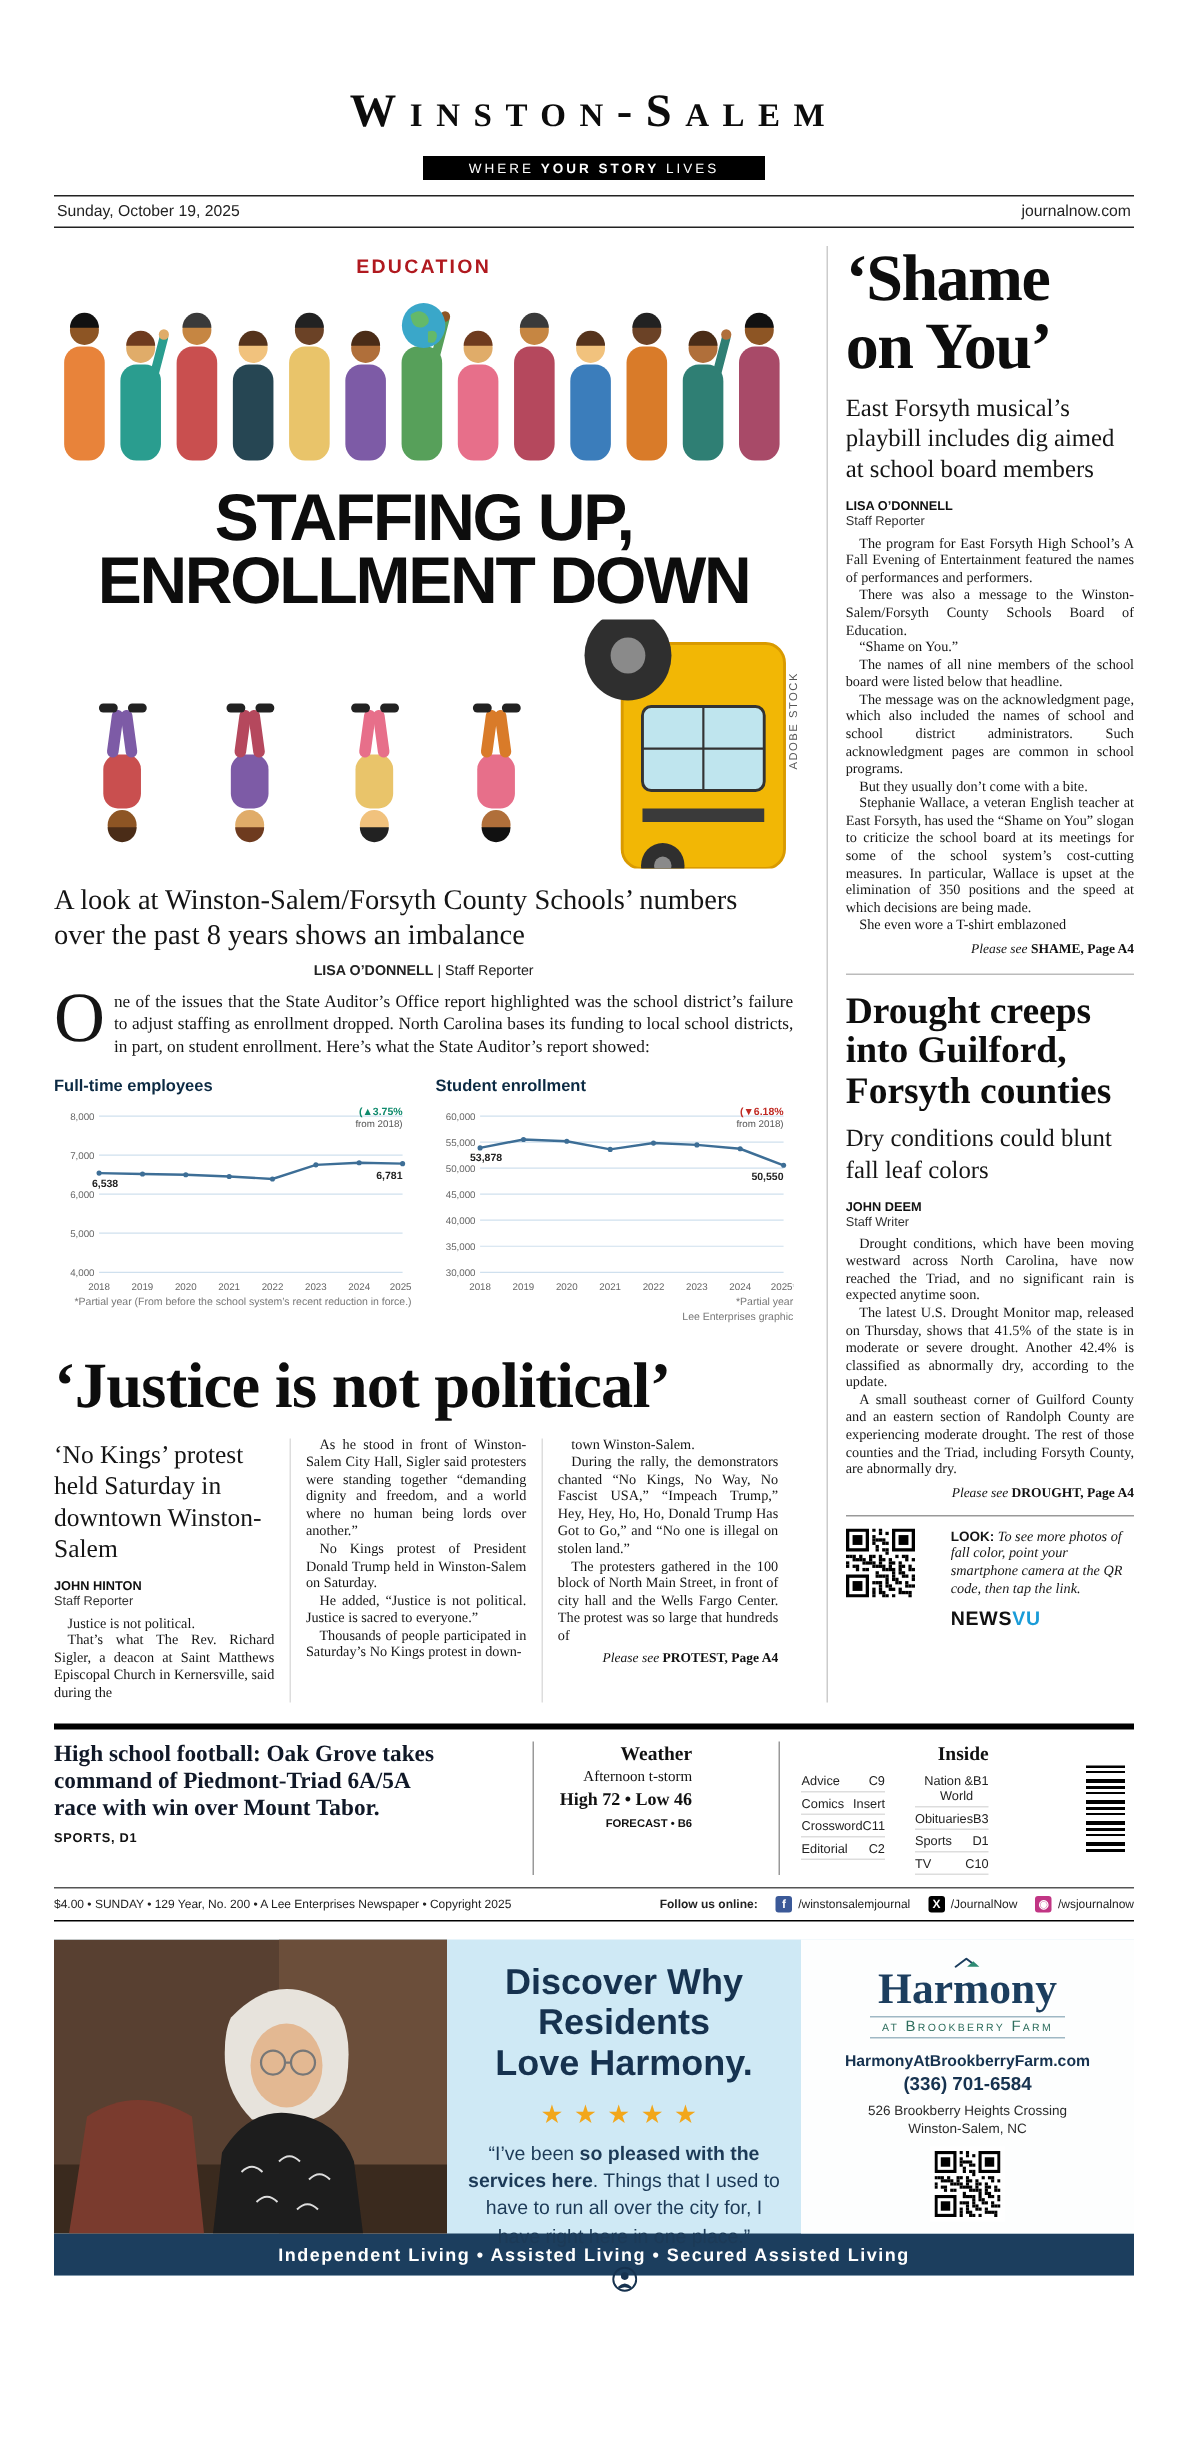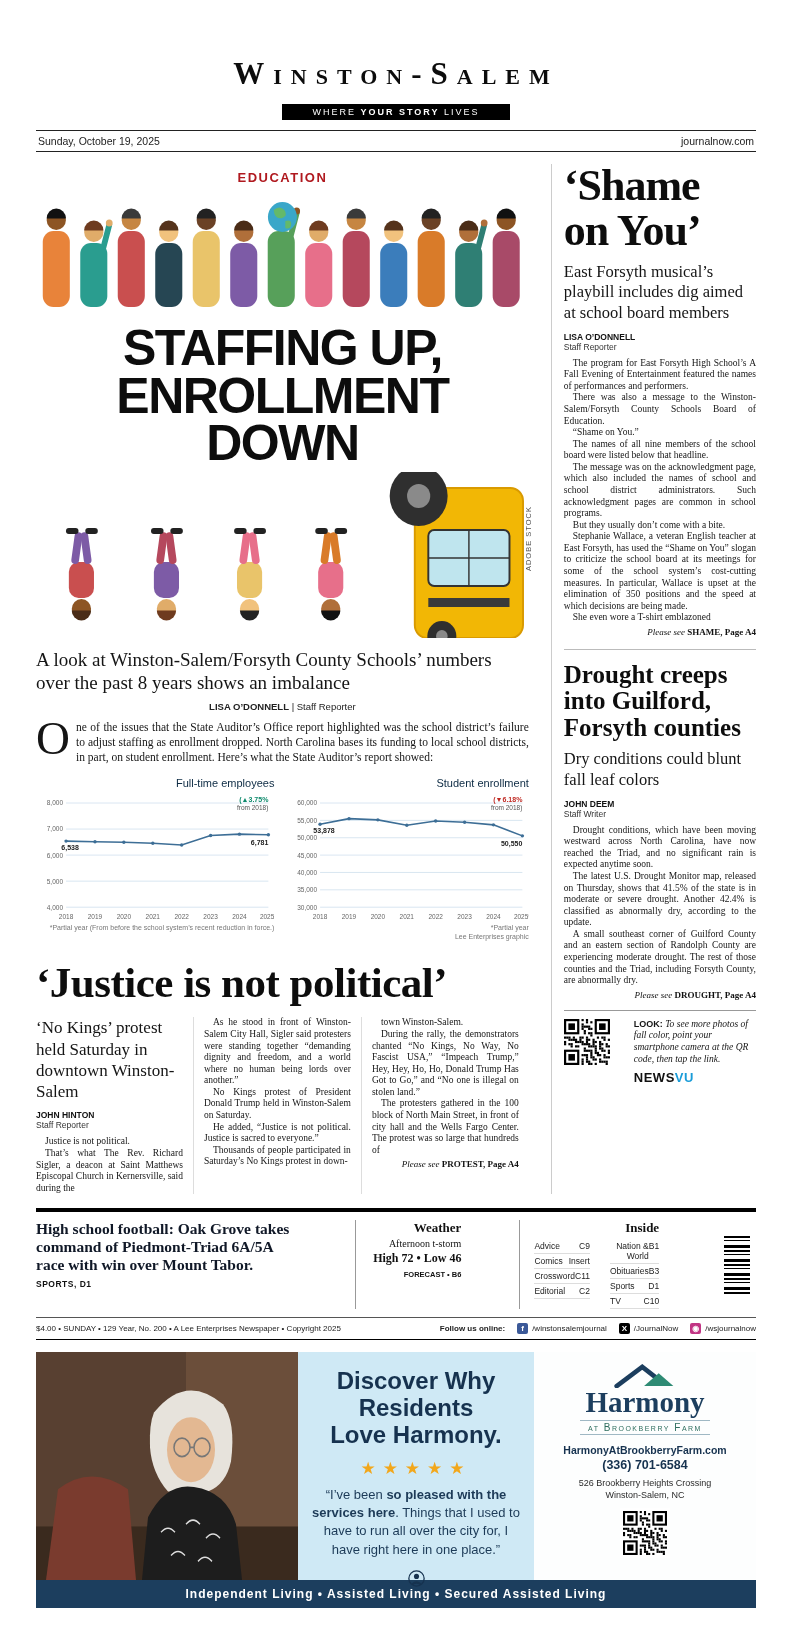--- a/index.html
+++ b/index.html
@@ -16,33 +16,33 @@
   .tagline b { font-weight:bold; }
   .date-row { display:flex; justify-content:space-between; border-top:1px solid #222; border-bottom:1px solid #222; margin-top:10px; padding:4px 2px; font-family:"Liberation Sans",sans-serif; font-size:10.5px; color:#222; }
 
   
   .content { display:flex; margin-top:12px; }
   .col-main { width:512px; padding-right:12px; }
   .col-rail { width:208px; padding-left:12px; border-left:1px solid #ccc;margin-left:10px; }
 
   .kicker { text-align:center; color:#b0191f; font-family:"Liberation Sans",sans-serif; font-weight:bold; font-size:13px; letter-spacing:1.5px; margin:6px 0 6px; }
   .illus1 { width:100%; height:130px; display:block; }
-  .lead-headline { font-family:"Liberation Sans",sans-serif; font-weight:800; font-size:50px; line-height:.95; text-align:center; letter-spacing:-1.5px; margin:4px 0 4px; color:#0d0d0d; }
+  .lead-headline { font-family:"Liberation Sans",sans-serif; font-weight:800; font-size:44px; line-height:.95; text-align:center; letter-spacing:-1.5px; margin:4px 0 4px; color:#0d0d0d; }
   .illus2-wrap { position:relative; }
   .illus2 { width:100%; height:166px; display:block; }
   .photo-credit { position:absolute; right:-4px; bottom:66px; writing-mode:vertical-rl; transform:rotate(180deg); font-family:"Liberation Sans",sans-serif; font-size:7.5px; color:#555; letter-spacing:1px; }
   .deck { font-size:19px; line-height:1.25; margin:10px 0 6px; width:470px; color:#151515; }
   .lead-byline { text-align:center; font-family:"Liberation Sans",sans-serif; font-size:9.5px; margin:5px 0 8px; color:#222; }
   .intro { font-size:11.5px; line-height:1.3; text-align:justify; color:#151515; }
   .dropcap { float:left; font-size:47px; line-height:37px; padding-right:6px; }
 
   
   .charts { display:flex; gap:16px; margin-top:12px; clear:both; }
   .chart { flex:1; position:relative; }
-  .chart-title { font-family:"Liberation Sans",sans-serif; font-weight:normal; font-size:11px; margin-bottom:2px; color:#0c2a43;text-align:right; }
+  .chart-title { font-family:"Liberation Sans",sans-serif; font-weight:bold; font-size:11px; margin-bottom:2px; color:#0c2a43; }
   .chart-svg svg { width:100%; height:auto; display:block; }
   .chart-note { font-family:"Liberation Sans",sans-serif; font-size:7px; color:#777; text-align:right; margin-top:1px; line-height:1.2; }
   .chart-credit { font-family:"Liberation Sans",sans-serif; font-size:7px; color:#777; text-align:right; margin-top:1px; }
 
   
   .justice { margin-top:18px; }
   .justice-headline { font-size:43px; font-weight:bold; letter-spacing:-.5px; margin-bottom:10px; color:#0d0d0d; }
   .justice-cols { display:flex; }
   .jcol { flex:1; padding:0 10px; }
   .jcol:first-child { padding-left:0; }
@@ -89,21 +89,21 @@
 
   
   .footer-row { margin:0 36px; border-bottom:1px solid #000; display:flex; justify-content:space-between; align-items:center; padding:5px 0; font-family:"Liberation Sans",sans-serif; font-size:8px; color:#222; }
   .social { display:flex; gap:12px; align-items:center; }
   .soc { display:flex; gap:4px; align-items:center; }
   .soc-ic { display:inline-flex; width:11px; height:11px; border-radius:2px; color:#fff; align-items:center; justify-content:center; font-size:8px; font-weight:bold; font-family:"Liberation Sans",sans-serif; }
   .ic-fb { background:#3b5998; } .ic-x { background:#000; } .ic-ig { background:#c13584; }
 
   
   .ad { margin:12px 36px 0; background:#cfe9f5; }
-  .ad-main { display:flex; height:228px; }
+  .ad-main { display:flex; height:196px; }
   .ad-photo { width:262px; flex:none; }
   .ad-photo svg { display:block; width:100%; height:100%; }
   .ad-mid { flex:1; text-align:center; padding:16px 10px 8px; font-family:"Liberation Sans",sans-serif; color:#16324f; }
   .ad-head { font-size:24px; font-weight:bold; line-height:1.12; }
   .ad-stars { color:#f2a71b; font-size:17px; letter-spacing:7px; margin:9px 0 7px; }
   .ad-quote { font-size:13px; line-height:1.4; color:#1c3a57; max-width:300px; margin:0 auto; }
   .ad-attr { margin-top:11px; font-weight:bold; font-size:12px; display:flex; justify-content:center; gap:6px; align-items:center; }
   .ad-avatar { width:17px; height:17px; }
   .ad-right { width:222px; flex:none; background:#fdfefe; padding:12px 10px 8px; text-align:center; font-family:"Liberation Sans",sans-serif; color:#16324f; display:flex; flex-direction:column; align-items:center; }
   .brand-roof { width:64px; height:24px; display:block; margin:0 auto; }

